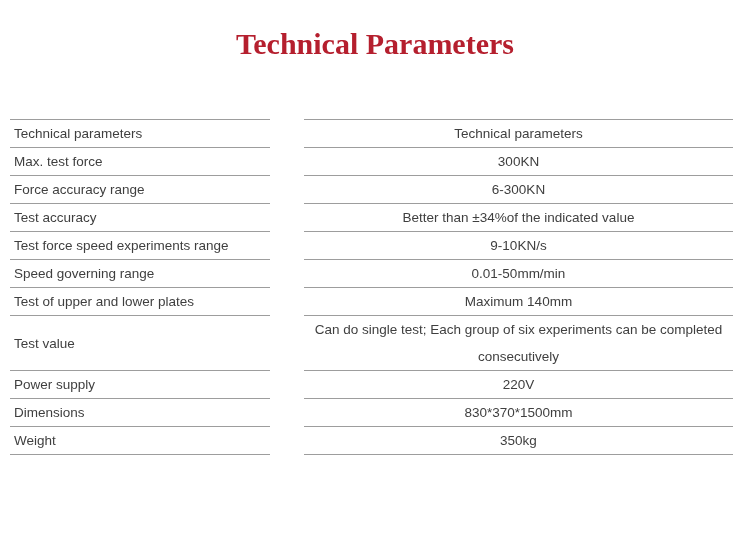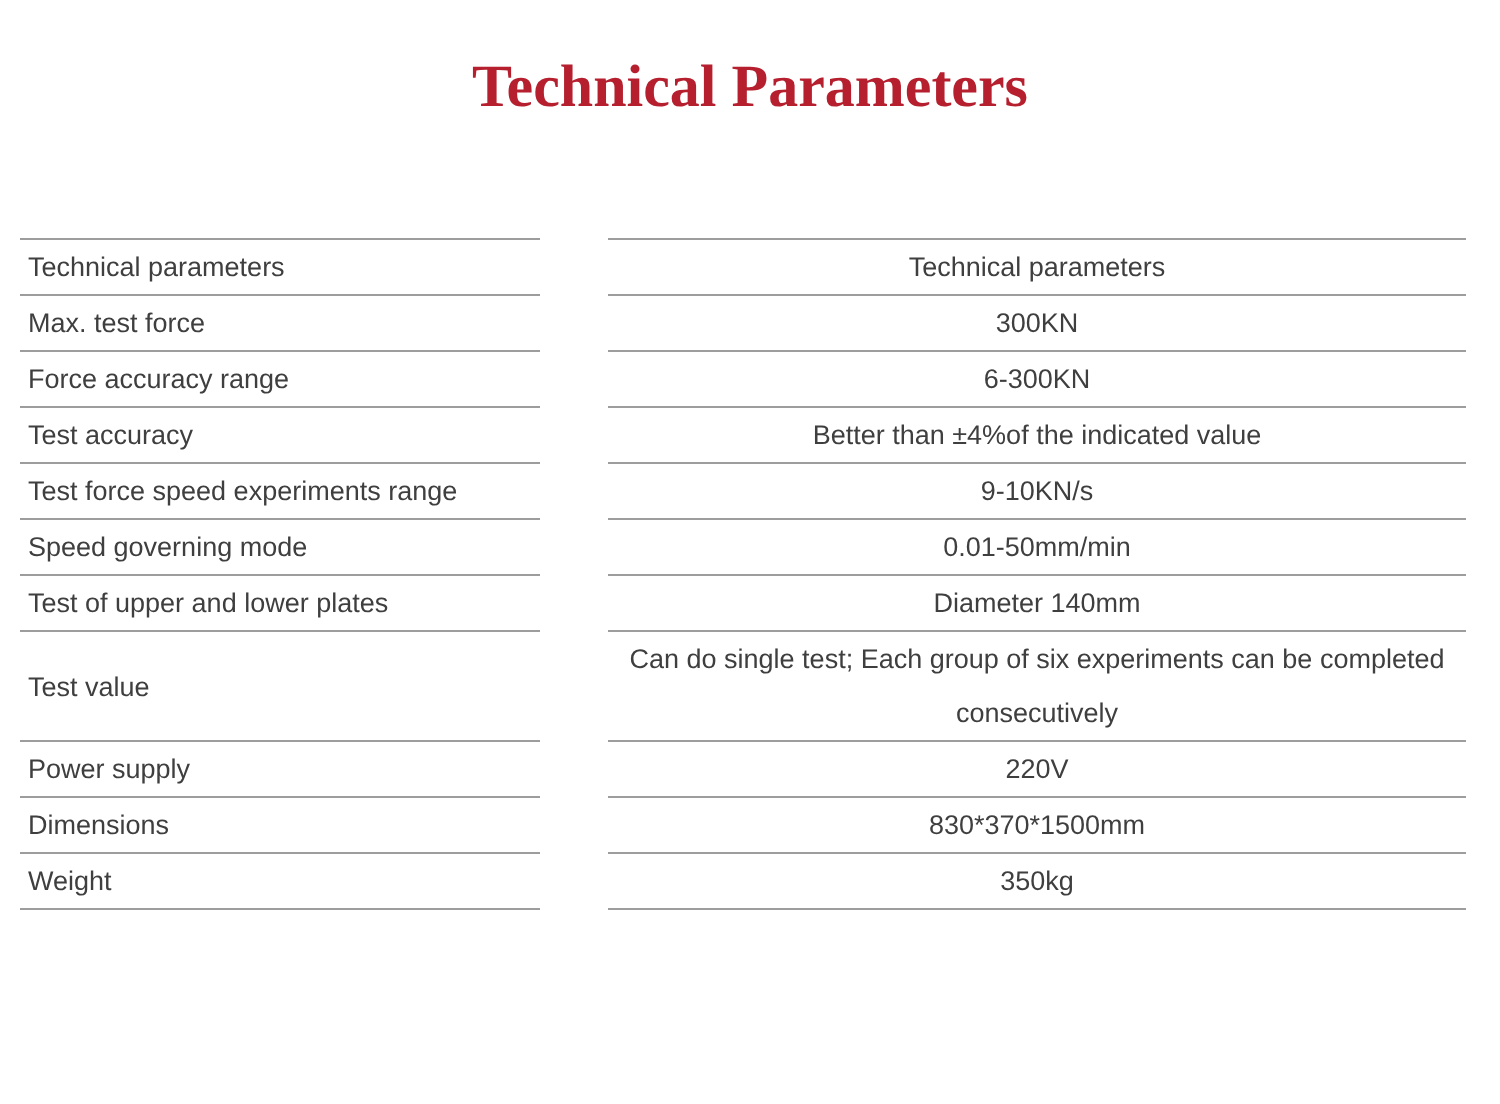--- a/index.html
+++ b/index.html
@@ -78,36 +78,36 @@
     <td class="value">300KN</td>
   </tr>
       <tr>
     <td class="label">Force accuracy range</td>
     <td class="gap"></td>
     <td class="value">6-300KN</td>
   </tr>
       <tr>
     <td class="label">Test accuracy</td>
     <td class="gap"></td>
-    <td class="value">Better than ±4%of the indicated value</td>
+    <td class="value">Better than ±34%of the indicated value</td>
   </tr>
       <tr>
     <td class="label">Test force speed experiments range</td>
     <td class="gap"></td>
     <td class="value">9-10KN/s</td>
   </tr>
       <tr>
-    <td class="label">Speed governing mode</td>
+    <td class="label">Speed governing range</td>
     <td class="gap"></td>
     <td class="value">0.01-50mm/min</td>
   </tr>
       <tr>
     <td class="label">Test of upper and lower plates</td>
     <td class="gap"></td>
-    <td class="value">Diameter 140mm</td>
+    <td class="value">Maximum 140mm</td>
   </tr>
       <tr>
     <td class="label">Test value</td>
     <td class="gap"></td>
     <td class="value">Can do single test; Each group of six experiments can be completed consecutively</td>
   </tr>
       <tr>
     <td class="label">Power supply</td>
     <td class="gap"></td>
     <td class="value">220V</td>

